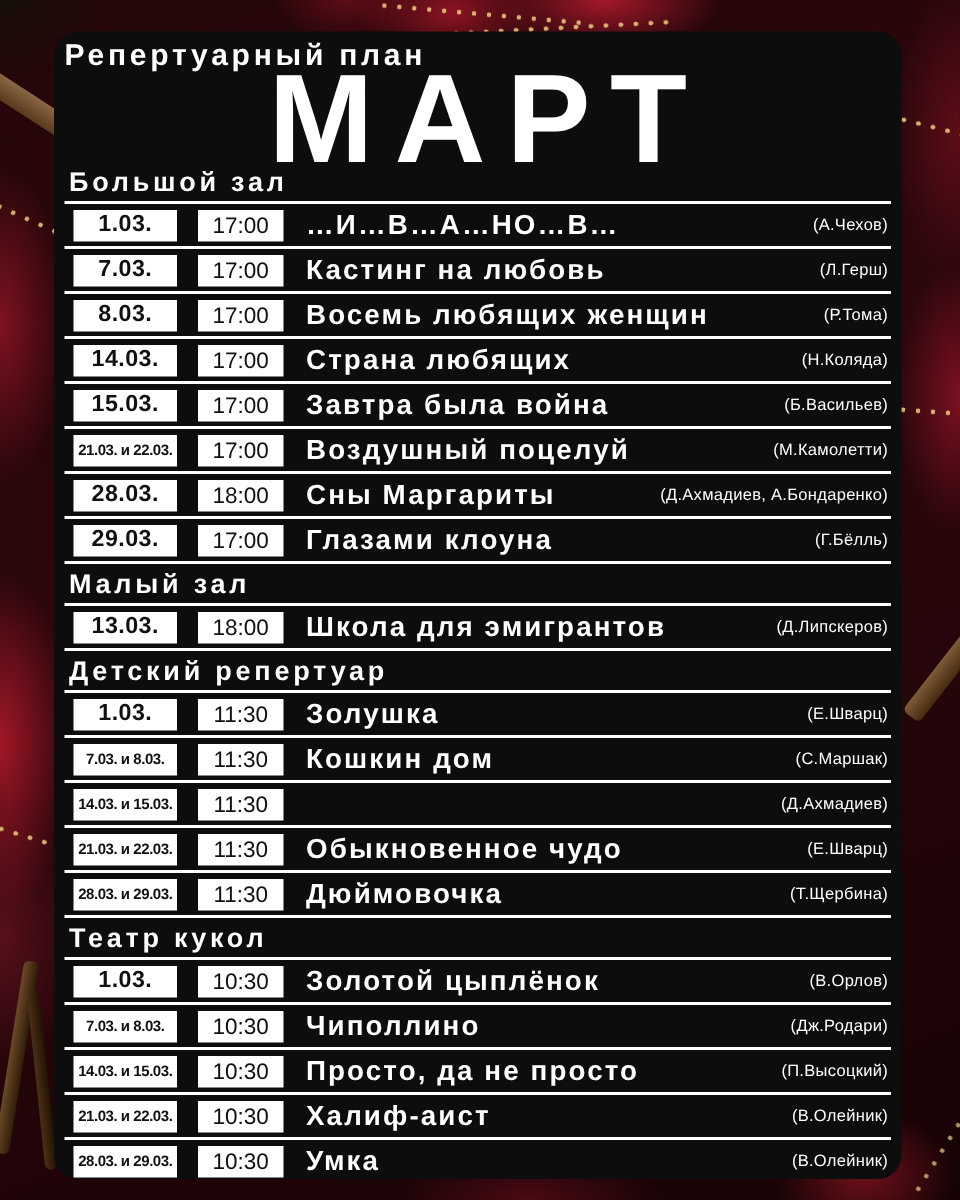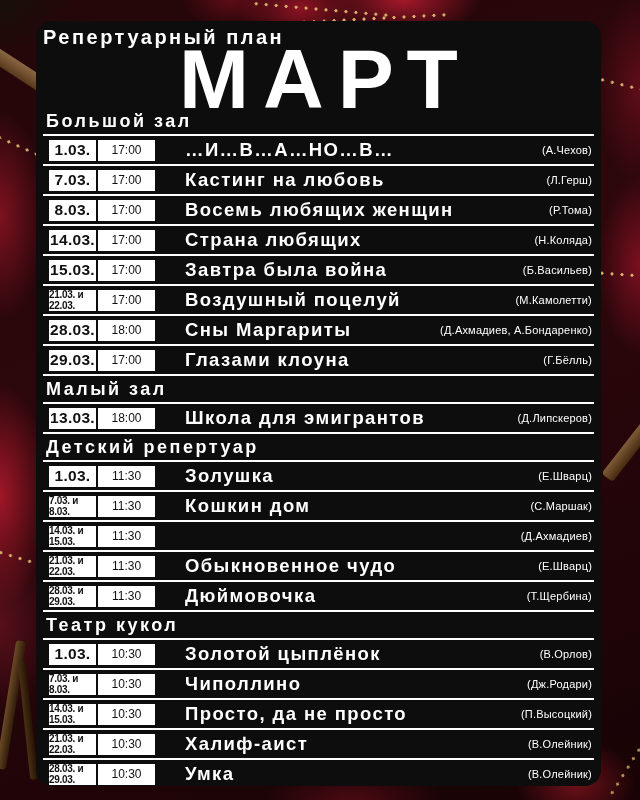--- a/index.html
+++ b/index.html
@@ -71,25 +71,25 @@
   .rows.no-bottom{border-bottom:none;}
   .row{
     border-top:2px solid #fff;height:28px;
     display:flex;align-items:center;
   }
   .cell{
     background:#fff;color:#111;height:21px;box-sizing:border-box;
     display:flex;align-items:center;justify-content:center;
     flex:none;overflow:hidden;
   }
-  .date-cell{width:47px;margin-left:6px;font-weight:700;font-size:15.5px;letter-spacing:.3px;}
+  .date-cell{width:69px;margin-left:6px;font-weight:700;font-size:15.5px;letter-spacing:.3px;}
   .date-cell.small{font-size:10px;letter-spacing:-.3px;font-weight:700;}
-  .time-cell{width:57px;margin-left:2px;font-size:12px;font-weight:400;}
+  .time-cell{width:57px;margin-left:14px;font-size:15px;font-weight:400;}
   .play-title{
-    margin-left:30px;font-size:18.5px;font-weight:700;letter-spacing:1.4px;
+    margin-left:15px;font-size:18.5px;font-weight:700;letter-spacing:1.4px;
     white-space:nowrap;flex:0 1 auto;overflow:hidden;
   }
   .play-author{
     margin-left:auto;padding-right:2px;font-size:11px;font-weight:400;
     letter-spacing:.2px;white-space:nowrap;
   }
 </style>
 </head>
 <body>
 

